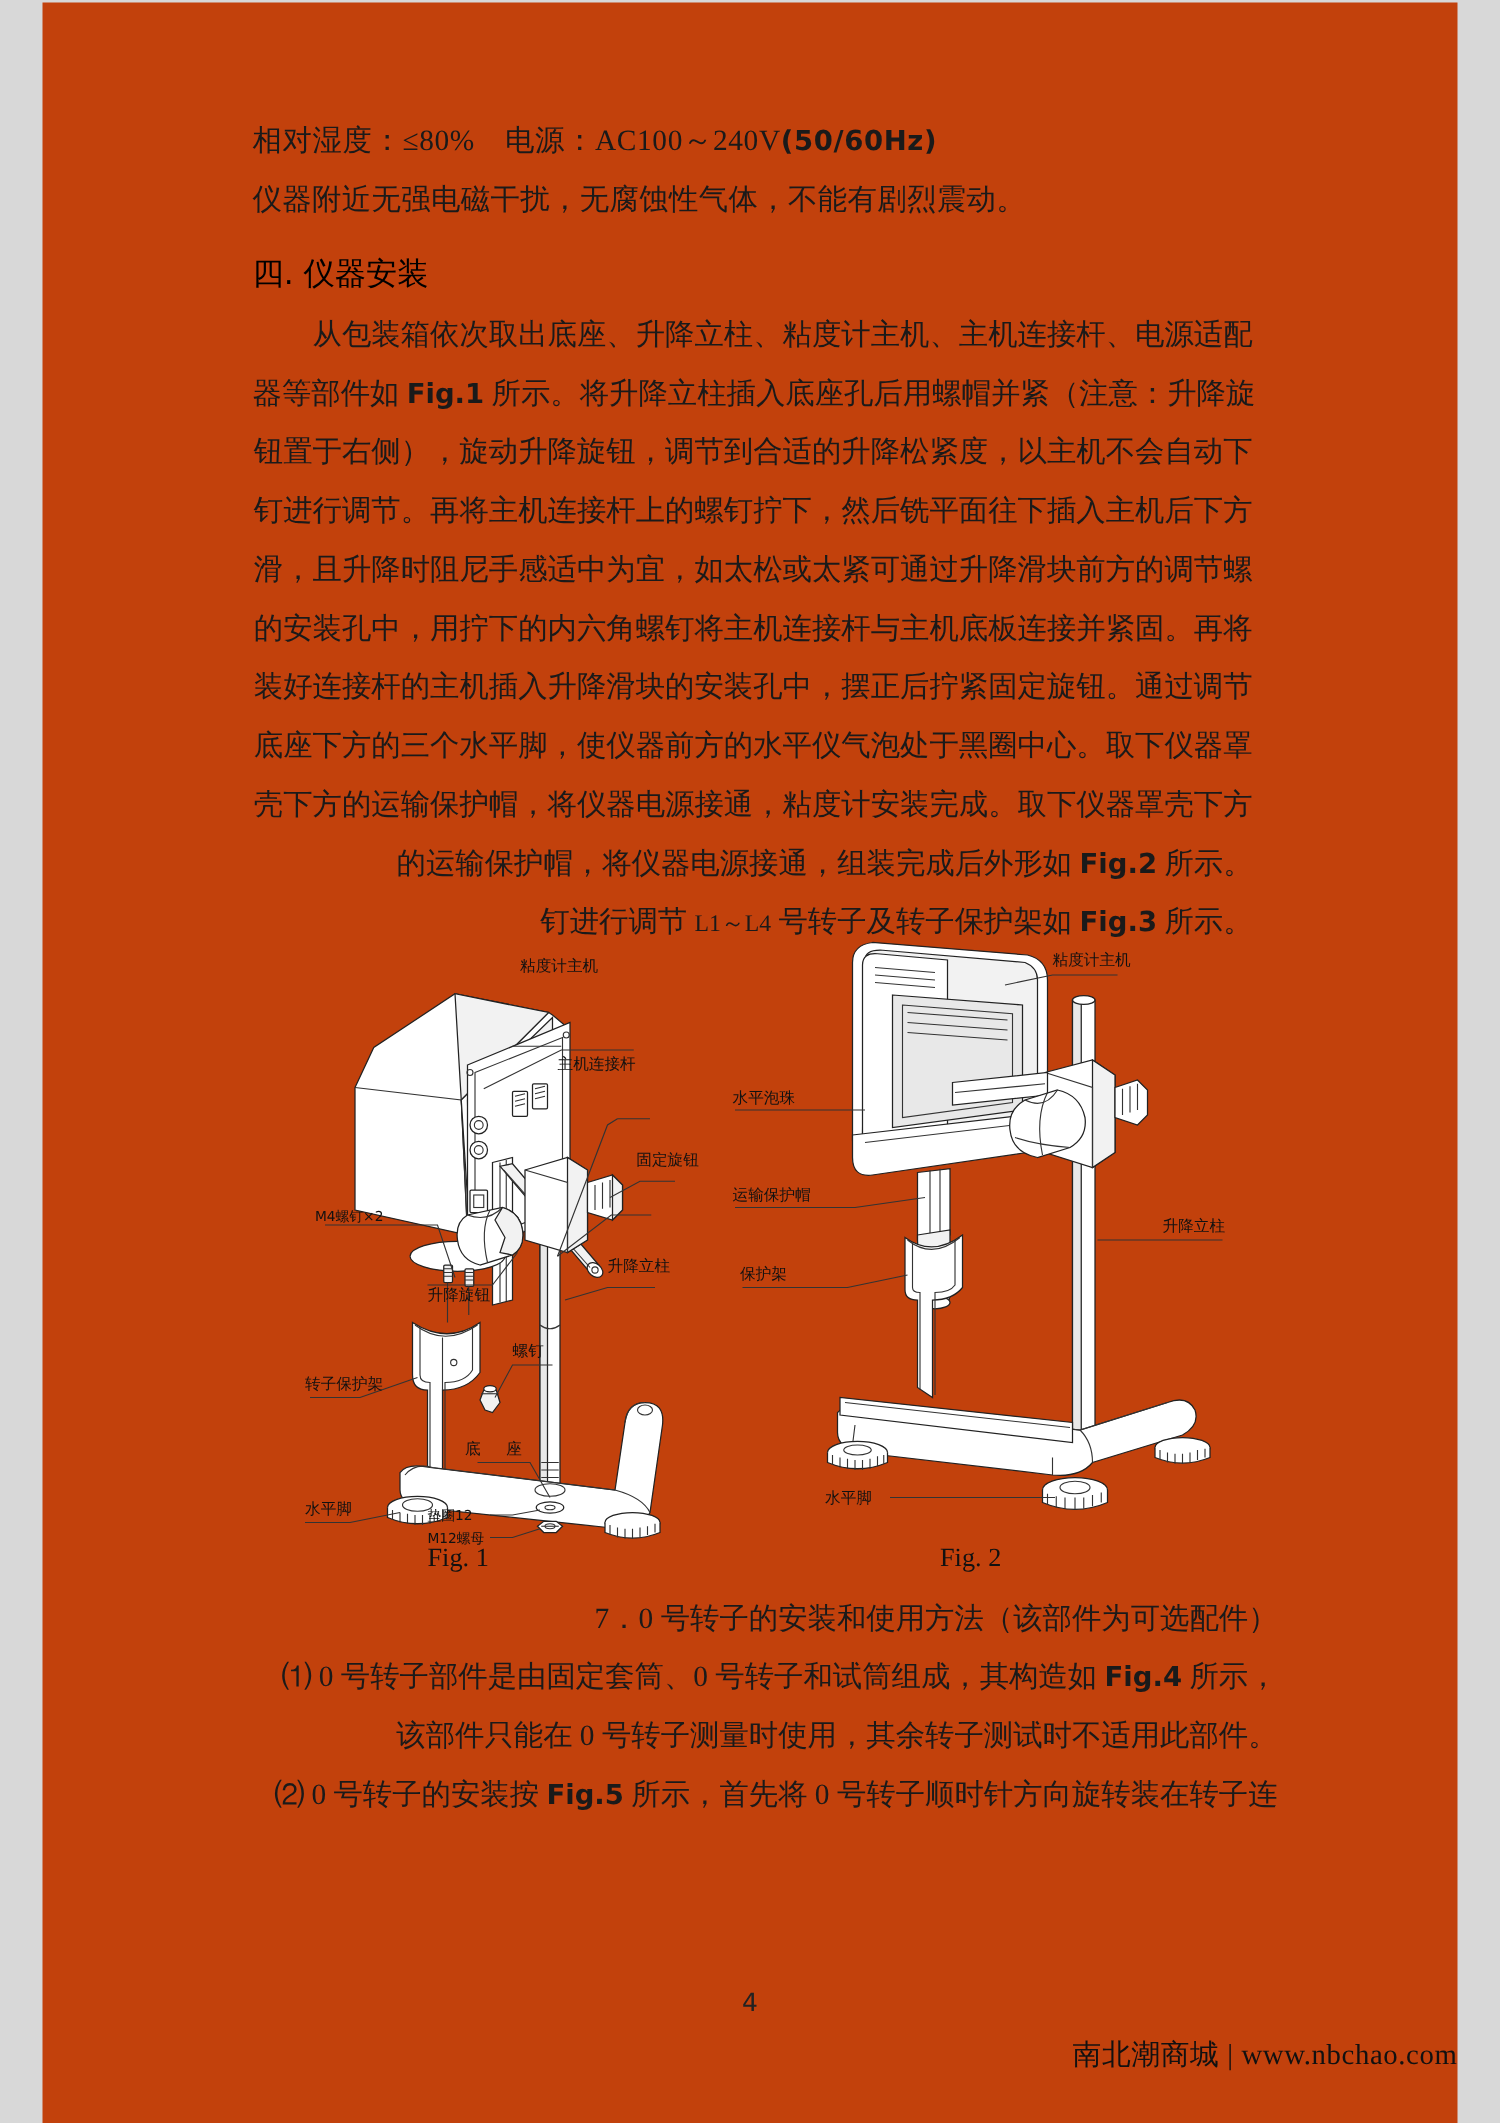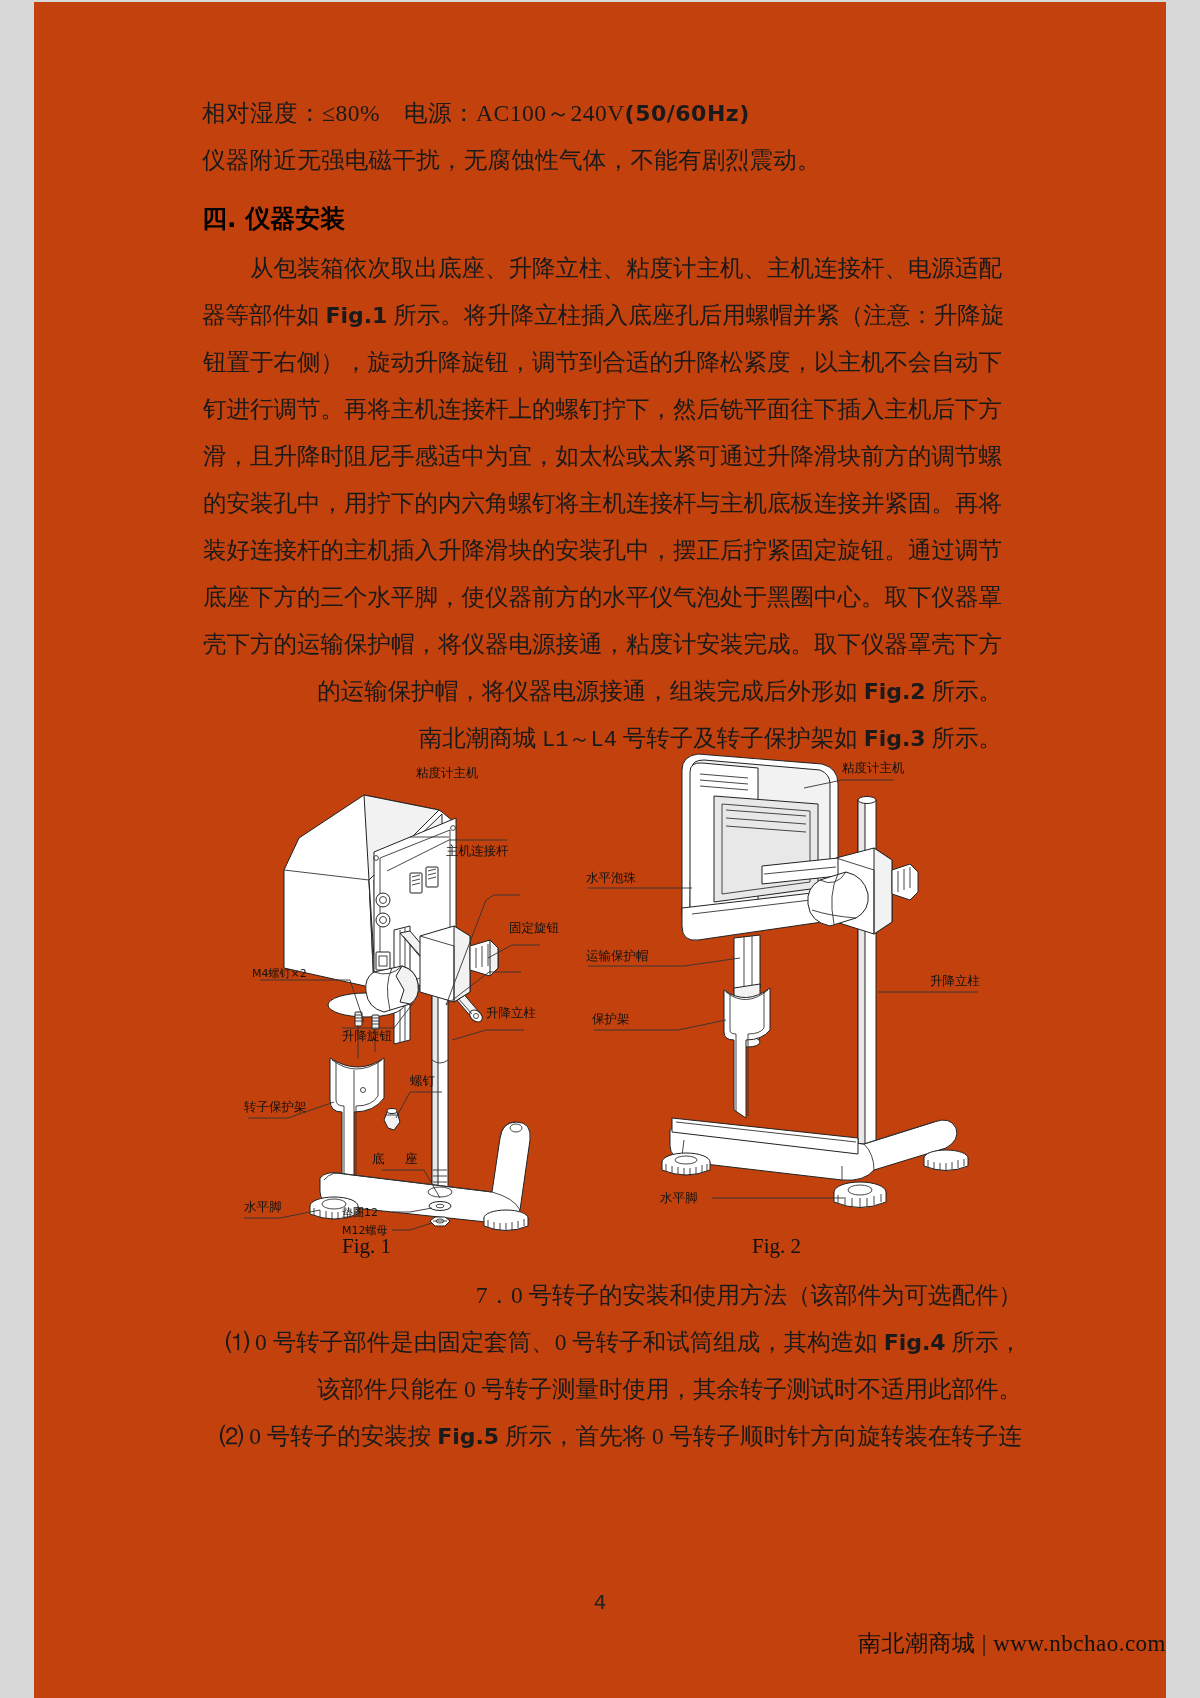--- a/index.html
+++ b/index.html
@@ -18,24 +18,24 @@
   }
   .line{
     font-size:23.5px;
     line-height:46px;
     color:#1a1a1a;
     letter-spacing:0.3px;
     white-space:pre;
   }
   .line.spec{ letter-spacing:0.5px; }
   .bold-lat{ font-family:"DejaVu Sans","Liberation Sans",sans-serif; font-weight:bold; font-size:22px;}
-  .lat{ font-family:Liberation Mono, monospace; font-size:22px;}
+  .lat{ font-family:Liberation Serif, serif; font-size:19px;}
   .heading{
     font-family:"DejaVu Sans","Liberation Sans",sans-serif;
-    font-weight:bold;
+    font-weight:normal;
     font-size:25px;
     line-height:52px;
     color:#000;
     margin-top:10px;
     white-space:pre;
   }
   .para-line{
     font-size:23.5px;
     line-height:47px;
     color:#1a1a1a;
@@ -109,21 +109,21 @@
     <div class="para-line">钮置于右侧），旋动升降旋钮，调节到合适的升降松紧度，以主机不会自动下</div>
     <div class="para-line">钉进行调节。再将主机连接杆上的螺钉拧下，然后铣平面往下插入主机后下方</div>
     <div class="para-line">滑，且升降时阻尼手感适中为宜，如太松或太紧可通过升降滑块前方的调节螺</div>
     <div class="para-line">的安装孔中，用拧下的内六角螺钉将主机连接杆与主机底板连接并紧固。再将</div>
     <div class="para-line">装好连接杆的主机插入升降滑块的安装孔中，摆正后拧紧固定旋钮。通过调节</div>
     <div class="para-line">底座下方的三个水平脚，使仪器前方的水平仪气泡处于黑圈中心。取下仪器罩</div>
     <div class="para-line">壳下方的运输保护帽，将仪器电源接通，粘度计安装完成。取下仪器罩壳下方</div>
 
     <div class="para-line"><span>的运输保护帽，将仪器电源接通，组装完成后外形如 </span><span class="bold-lat">Fig.2</span><span> 所示。</span></div>
 
-    <div class="para-line"><span>南北潮商城 </span><span class="lat">L1～L4</span><span> 号转子及转子保护架如 </span><span class="bold-lat">Fig.3</span><span> 所示。</span></div>
+    <div class="para-line"><span>钉进行调节 </span><span class="lat">L1～L4</span><span> 号转子及转子保护架如 </span><span class="bold-lat">Fig.3</span><span> 所示。</span></div>
   </div>
 
   <div class="figzone">
 
   <svg width="520" height="500" viewBox="0 0 520 500" style="position:absolute;left:190px;top:0;">
 
     <g>
       <path class="fillw" d="M60 130 L75 98 L140 55 L215 70 L215 200 L150 248 L60 228 Z"></path>
       <path class="fillg" d="M140 55 L215 70 L215 200 L150 248 L145 140 Z"></path>
       <path class="thin" d="M60 130 L145 140 L150 248"></path>

